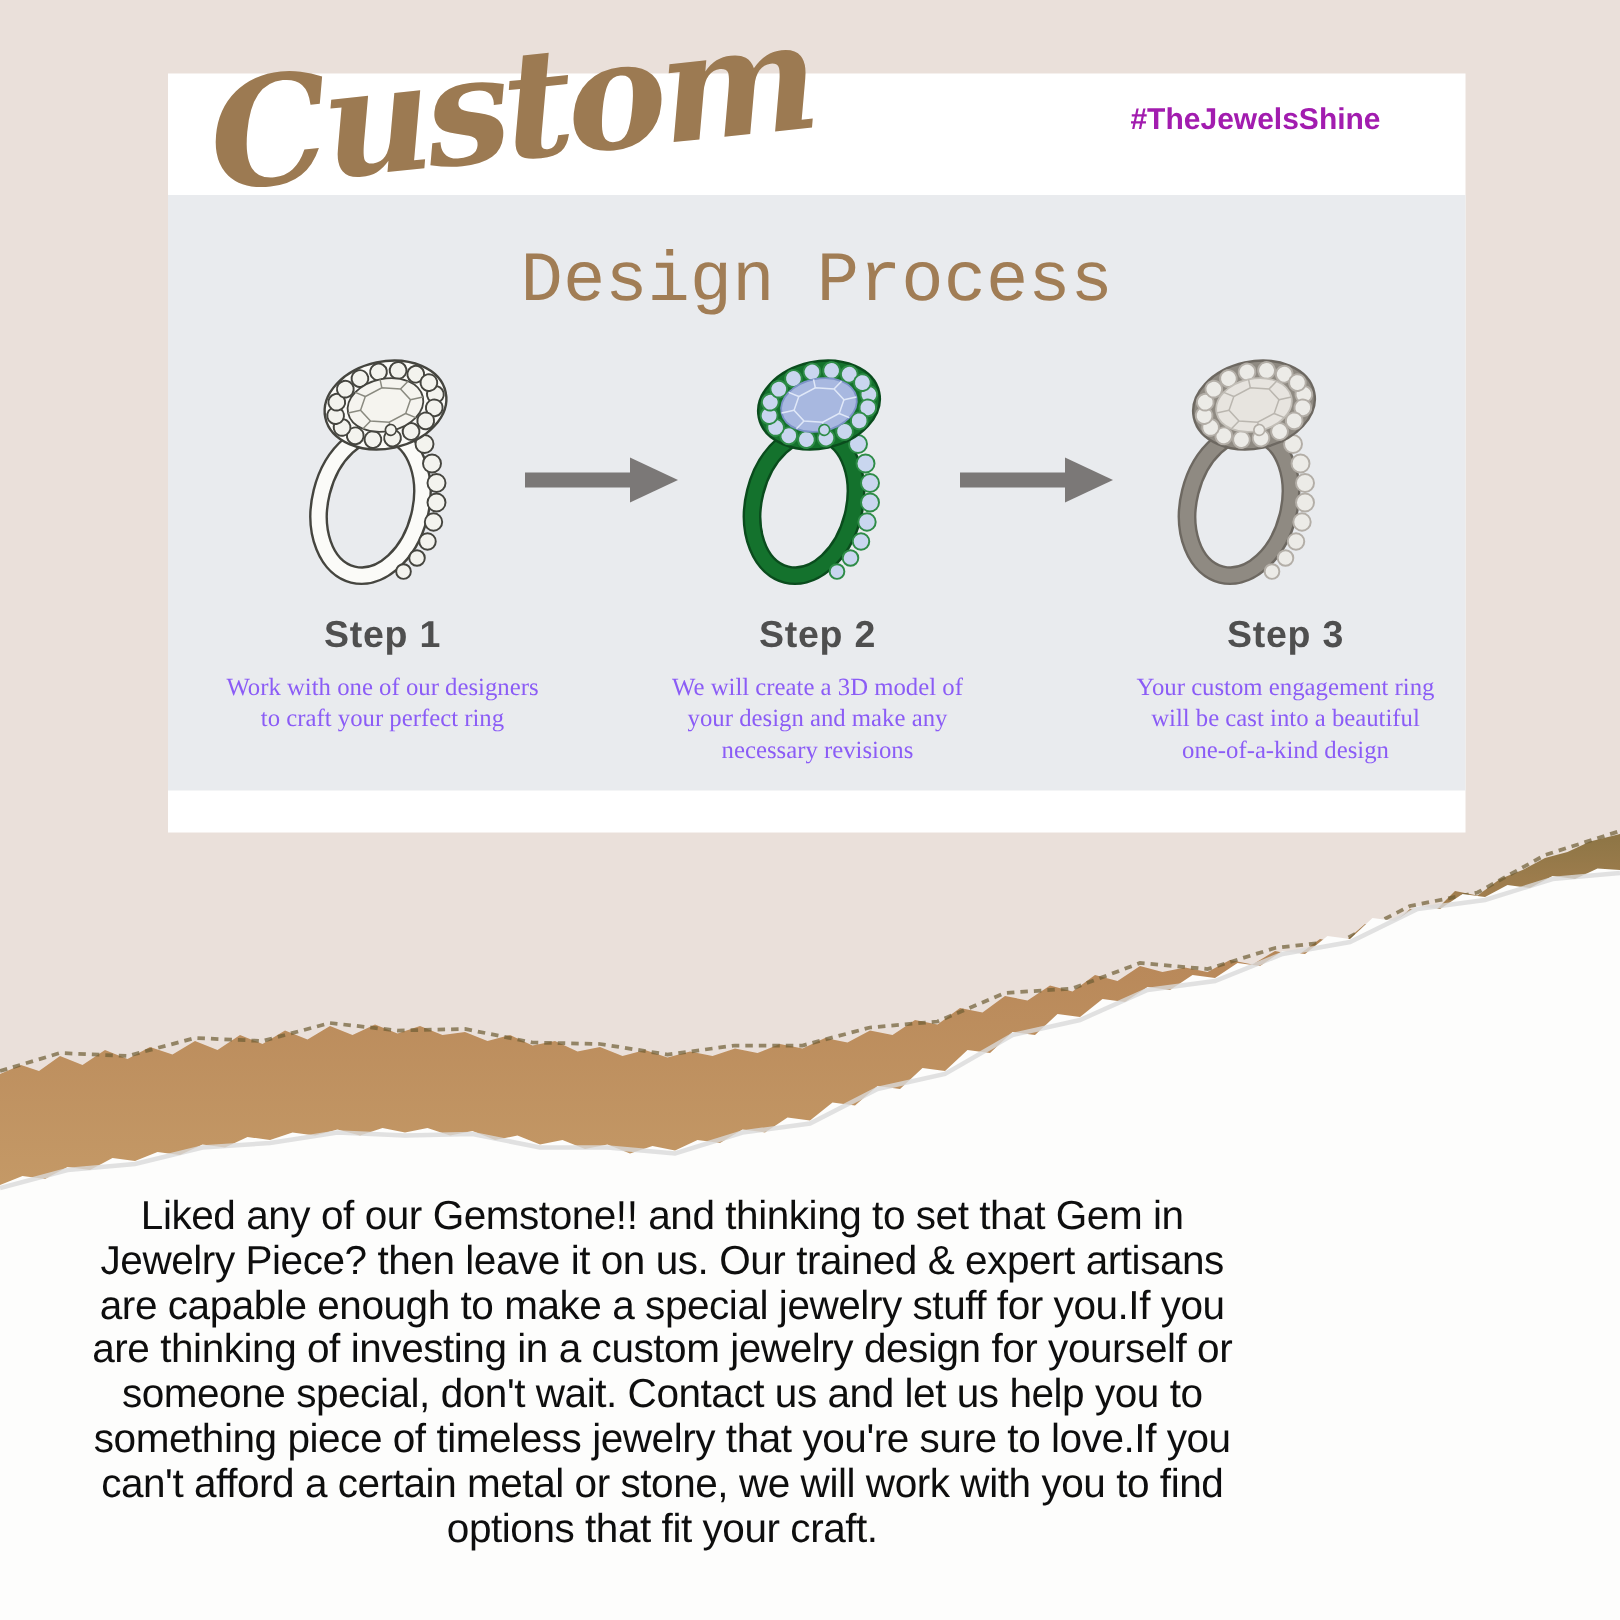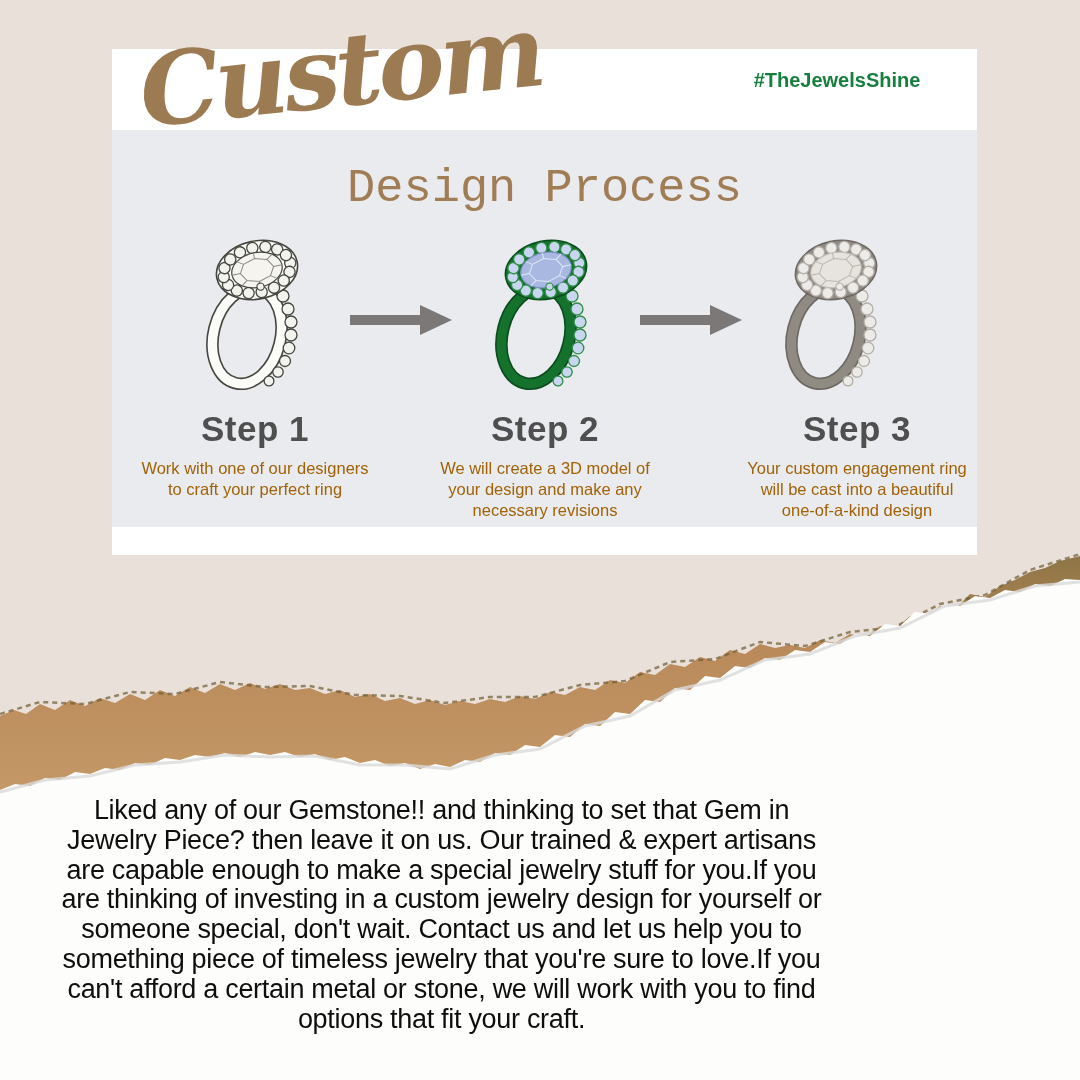--- a/index.html
+++ b/index.html
@@ -11,42 +11,42 @@
   .card{position:absolute;left:112px;top:49px;width:865px;height:506px;background:#ffffff;}
   .card-body{position:absolute;left:0;top:81px;width:865px;height:397px;background:#e9ebee;}
   .script-title{
     position:absolute;left:28px;top:-16px;width:520px;
     font-family:"DejaVu Serif",serif;font-style:italic;font-weight:bold;
     font-size:100px;color:#9c7a52;transform:rotate(-6deg);transform-origin:left center;
     letter-spacing:-4px;z-index:3;
   }
   .hashtag{
     position:absolute;left:600px;top:20px;width:250px;text-align:center;
-    font-size:20px;font-weight:bold;color:#15803d;z-index:3;
+    font-size:20px;font-weight:bold;color:#a21caf;z-index:3;
   }
   .subtitle{
     position:absolute;left:0;top:113px;width:865px;text-align:center;
     font-family:Liberation Mono, monospace;font-size:47px;color:#a17d55;z-index:2;
   }
   .ring{position:absolute;top:181px;width:126px;height:166px;z-index:2;}
   .ring-1{left:81px;}
   .ring-2{left:370px;}
   .ring-3{left:660px;}
   .ring-sketch{--band:#fbfbf8;--band-stroke:#45453f;--stone:#f3f3ee;--stone-stroke:#45453f;--gem:#f5f4ef;--gem-stroke:#45453f;--facet:#8a8a80;}
   .ring-3d{--band:#14722d;--band-stroke:#0a4c1d;--stone:#c9d6ef;--stone-stroke:#2e8c47;--gem:#a8b8e0;--gem-stroke:#7d93c8;--facet:#e0e8f8;}
   .ring-cast{--band:#8f8a82;--band-stroke:#6d6861;--stone:#ecebe7;--stone-stroke:#b3aea7;--gem:#e7e4df;--gem-stroke:#c2beb7;--facet:#bab6af;}
   .arrow{position:absolute;top:254px;width:102px;height:34px;z-index:2;}
   .arrow-1{left:238px;}
   .arrow-2{left:528px;}
   .step-col{position:absolute;top:360px;width:290px;text-align:center;z-index:2;}
   .step-col-1{left:-2px;}
   .step-col-2{left:288px;}
   .step-col-3{left:600px;}
-  .step-label{font-size:35px;font-weight:bold;color:#4f4f4f;letter-spacing:0.5px;margin-bottom:9px;}
-  .step-desc{font-size:16.5px;color:#a16207;line-height:21px;white-space:pre-line;}
+  .step-label{font-size:25px;font-weight:bold;color:#4f4f4f;letter-spacing:0.5px;margin-bottom:9px;}
+  .step-desc{font-size:16.5px;color:#8b5cf6;line-height:21px;white-space:pre-line;font-family:Liberation Serif, serif;}
   
   .torn{position:absolute;left:0;top:0;width:1080px;height:1080px;z-index:1;}
   
   .body-text{
     position:absolute;left:0;top:796px;width:883px;text-align:center;z-index:4;
     font-size:27px;line-height:29.8px;color:#0e0e0e;letter-spacing:-0.3px;
   }
   .body-text div{white-space:nowrap;}
 </style>
 </head>

